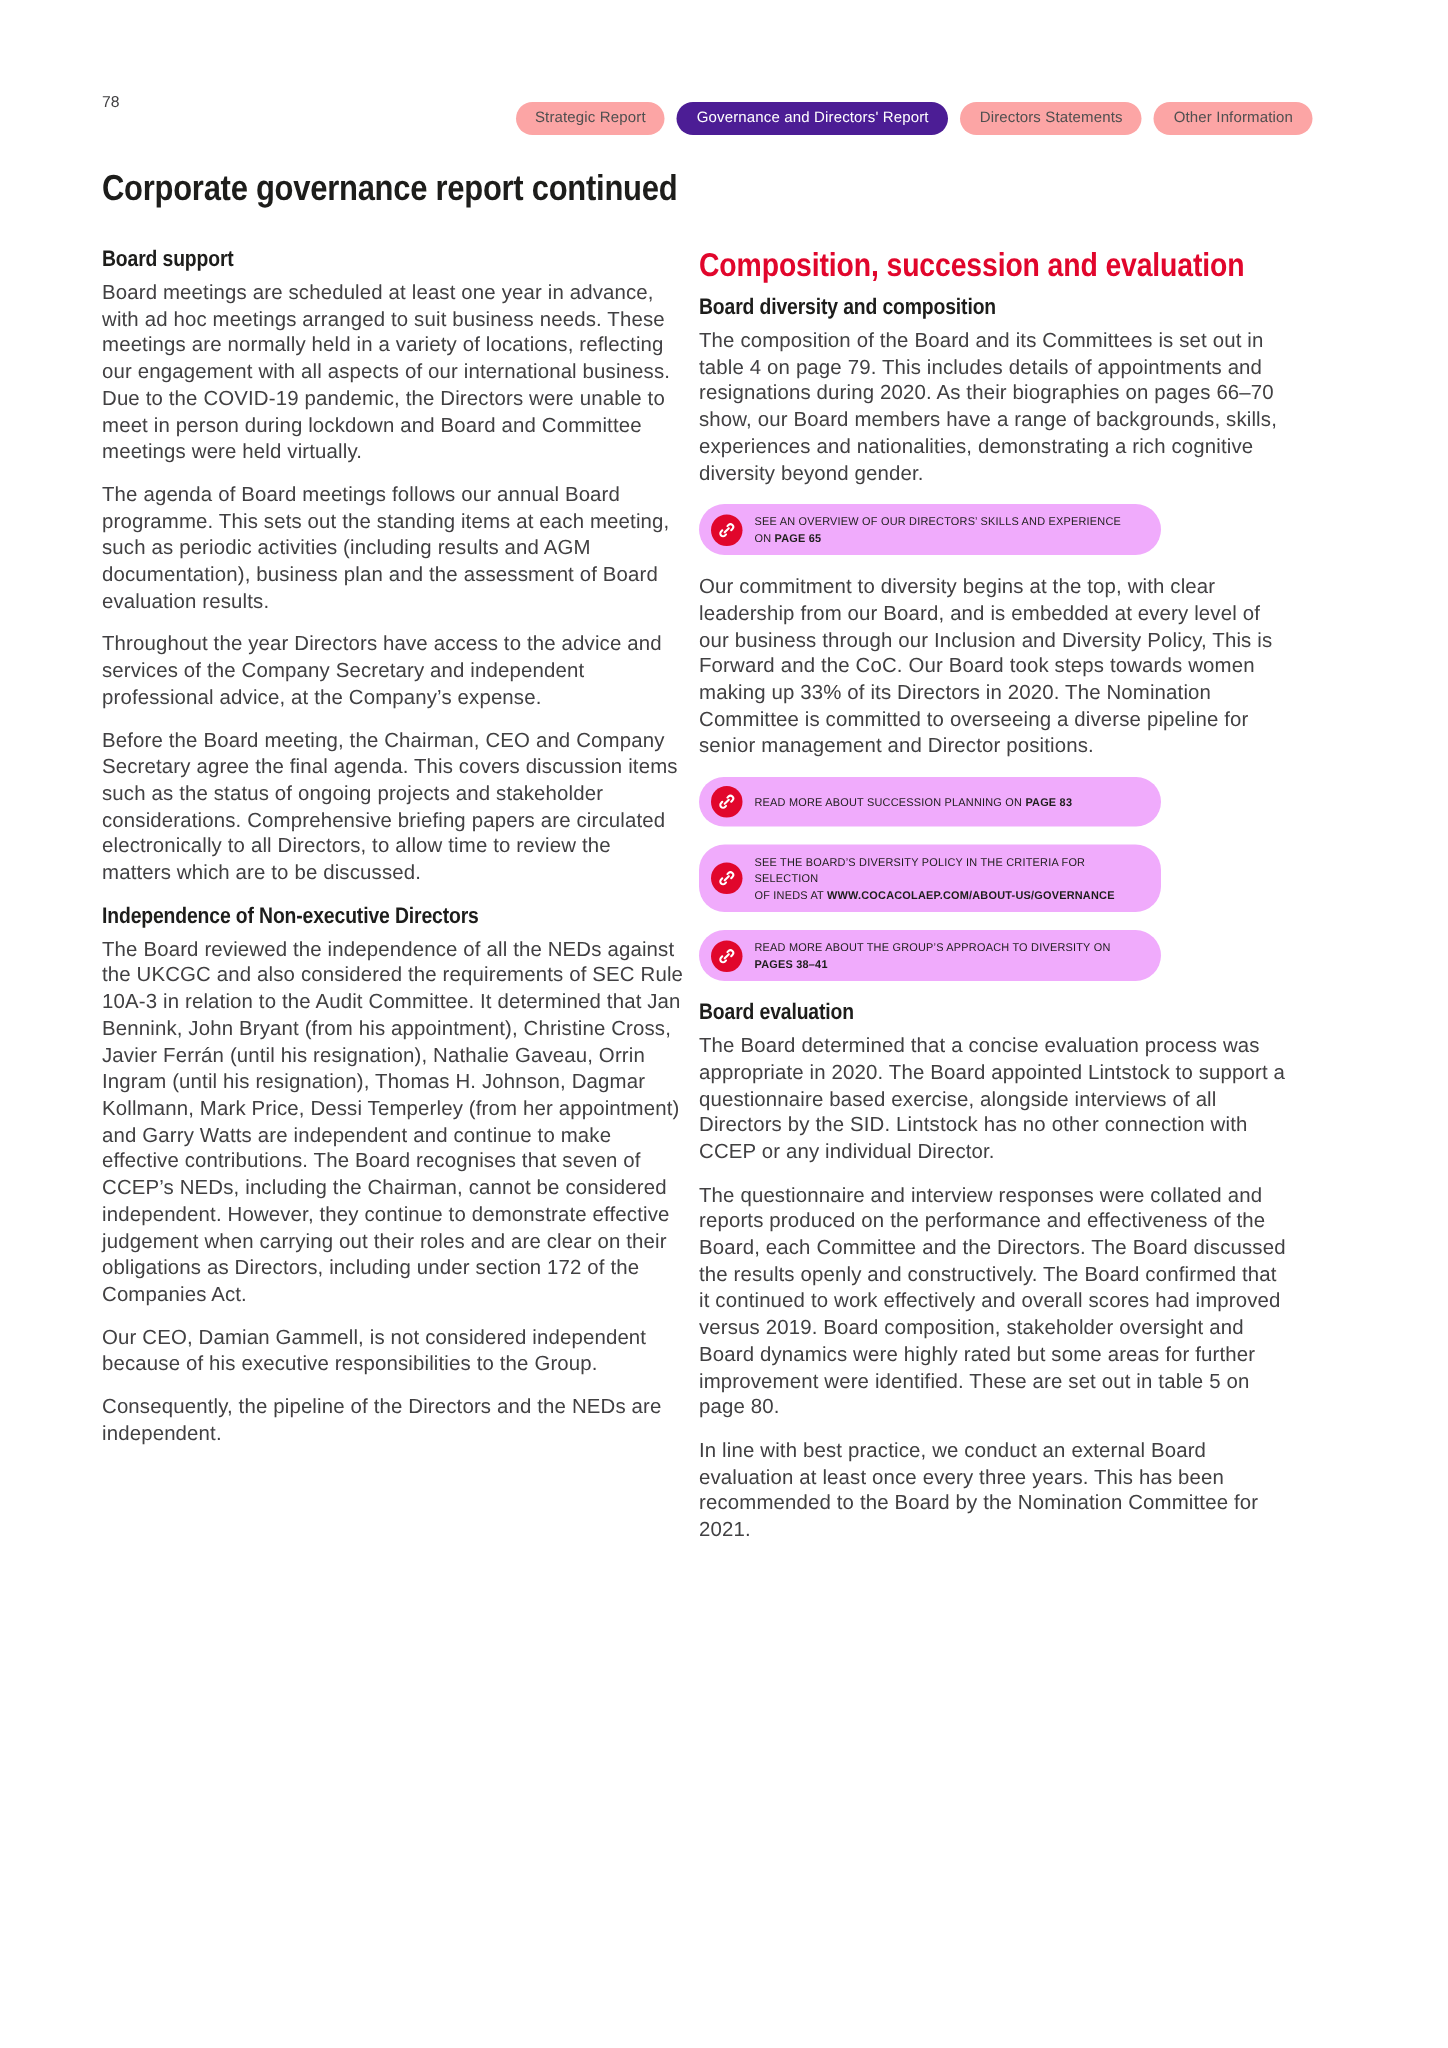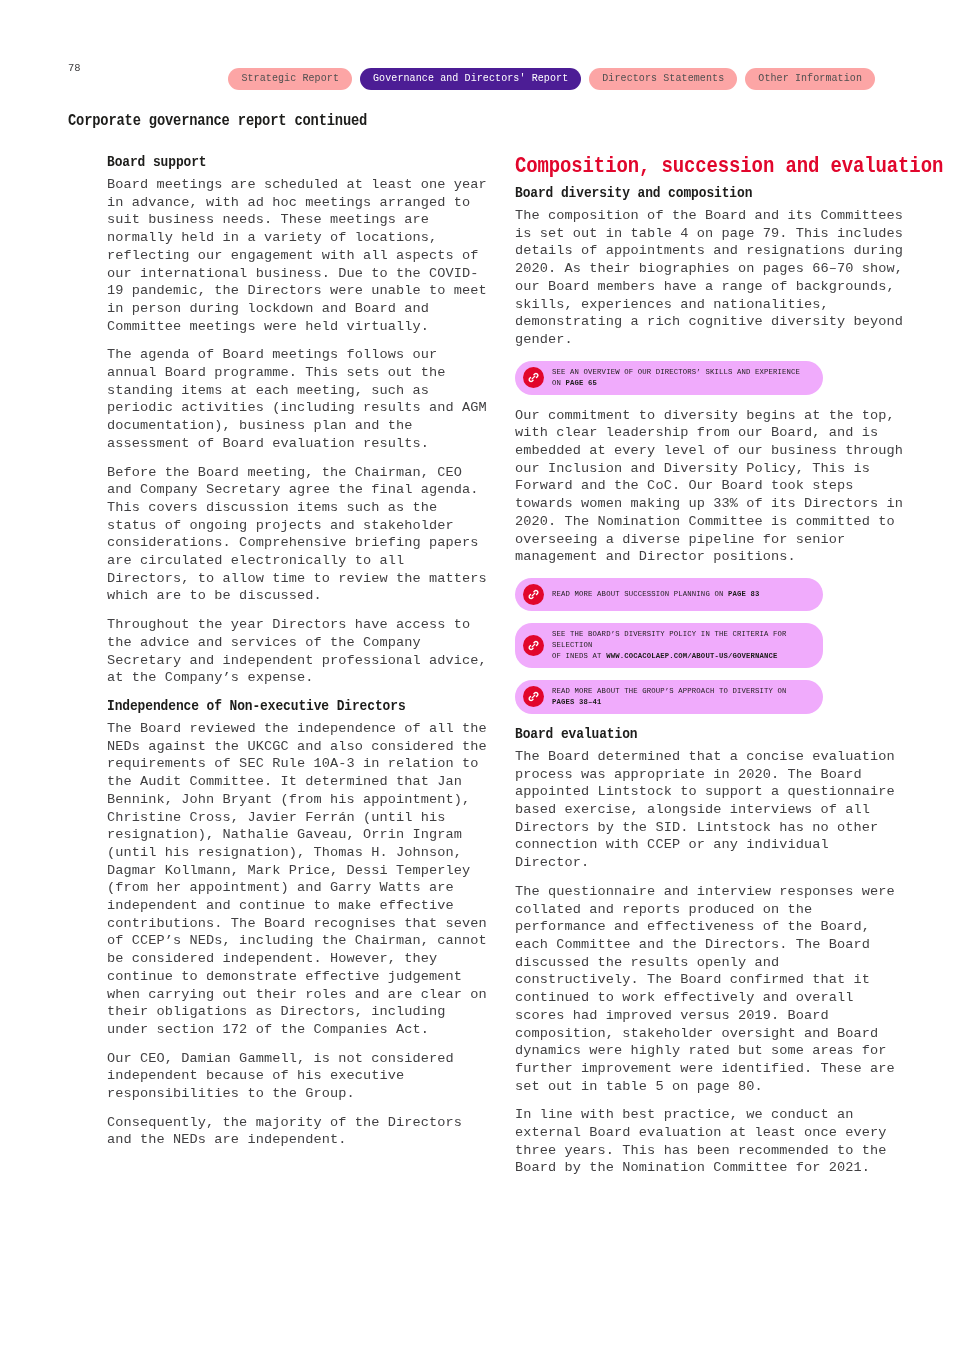--- a/index.html
+++ b/index.html
@@ -3,51 +3,51 @@
 <meta charset="utf-8">
 <style>
   html, body { margin: 0; padding: 0; }
   body {
     width: 965px; height: 1365px;
     background: #ffffff;
     font-family: "Liberation Sans", sans-serif;
     color: #414042;
     overflow: hidden;
   }
-  .page { padding: 60px 90px 0 68px; box-sizing: border-box; font-family: Liberation Mono, monospace; }
+  .page { padding: 60px 90px 0 68px; box-sizing: border-box; }
 
   
   .header { display: flex; justify-content: space-between; align-items: flex-start; }
   .page-number { font-size: 10.5px; color: #414042; padding-top: 2px; }
   .tabs { display: flex; gap: 8px; margin-top: 8px; }
   .tab {
     font-size: 10px; line-height: 10px; letter-spacing: 0.1px;
     padding: 6px 13px; border-radius: 12px;
     background: #fca5a5; color: #4f4f4f; white-space: nowrap;
   }
   .tab.active { background: #4c1d95; color: #ffffff; }
 
   
   .cond { transform: scaleX(0.86); transform-origin: 0 50%; display: block; white-space: nowrap; }
   h1.page-title {
-    font-size: 16px; font-weight: 700; color: #1d1d1b;
+    font-size: 24px; font-weight: 700; color: #1d1d1b;
     letter-spacing: -0.2px; margin: 22px 0 0 0;
   }
   h2.section-heading {
     font-size: 15px; font-weight: 700; color: #1d1d1b;
     margin: 0 0 5px 0; letter-spacing: -0.1px;
   }
   h2.red-heading {
     font-size: 22px; font-weight: 700; color: #e1062c;
     margin: 0 0 6px 0; letter-spacing: -0.1px;
   }
   .mt { margin-top: 12px; }
 
   
-  .columns { display: flex; gap: 20px; margin-top: 24px; margin-left: 39px; }
+  .columns { display: flex; gap: 10px; margin-top: 24px; }
   .col-left { width: 388px; flex: 0 0 auto; }
   .col-right { width: 393px; flex: 0 0 auto; }
   p.body-text {
     font-size: 13.6px; line-height: 17.7px;
     margin: 0 0 11px 0; letter-spacing: 0.1px; color: #414042;
   }
 
   
   .callout {
     display: flex; align-items: center; gap: 8px;
@@ -88,29 +88,29 @@
     </h1>
 
   <div class="columns">
 
     <div class="col-left">
       <h2 class="section-heading">
           <span class="cond">Board support</span>
         </h2>
       <p class="body-text">Board meetings are scheduled at least one year in advance, with ad hoc meetings arranged to suit business needs. These meetings are normally held in a variety of locations, reflecting our engagement with all aspects of our international business. Due to the COVID-19 pandemic, the Directors were unable to meet in person during lockdown and Board and Committee meetings were held virtually.</p>
       <p class="body-text">The agenda of Board meetings follows our annual Board programme. This sets out the standing items at each meeting, such as periodic activities (including results and AGM documentation), business plan and the assessment of Board evaluation results.</p>
+      <p class="body-text">Throughout the year Directors have access to the advice and services of the Company Secretary and independent professional advice, at the Company’s expense.</p>
       <p class="body-text">Before the Board meeting, the Chairman, CEO and Company Secretary agree the final agenda. This covers discussion items such as the status of ongoing projects and stakeholder considerations. Comprehensive briefing papers are circulated electronically to all Directors, to allow time to review the matters which are to be discussed.</p>
-      <p class="body-text">Throughout the year Directors have access to the advice and services of the Company Secretary and independent professional advice, at the Company’s expense.</p>
 
       <h2 class="section-heading mt">
           <span class="cond">Independence of Non-executive Directors</span>
         </h2>
       <p class="body-text">The Board reviewed the independence of all the NEDs against the UKCGC and also considered the requirements of SEC Rule 10A-3 in relation to the Audit Committee. It determined that Jan Bennink, John Bryant (from his appointment), Christine Cross, Javier Ferrán (until his resignation), Nathalie Gaveau, Orrin Ingram (until his resignation), Thomas H. Johnson, Dagmar Kollmann, Mark Price, Dessi Temperley (from her appointment) and Garry Watts are independent and continue to make effective contributions. The Board recognises that seven of CCEP’s NEDs, including the Chairman, cannot be considered independent. However, they continue to demonstrate effective judgement when carrying out their roles and are clear on their obligations as Directors, including under section 172 of the Companies Act.</p>
       <p class="body-text">Our CEO, Damian Gammell, is not considered independent because of his executive responsibilities to the Group.</p>
-      <p class="body-text">Consequently, the majority of the Directors and the NEDs are independent.</p>
+      <p class="body-text">Consequently, the pipeline of the Directors and the NEDs are independent.</p>
     </div>
 
     <div class="col-right">
       <h2 class="red-heading">
           <span class="cond">Composition, succession and evaluation</span>
         </h2>
       <h2 class="section-heading">
           <span class="cond">Board diversity and composition</span>
         </h2>
       <p class="body-text">The composition of the Board and its Committees is set out in table 4 on page 79. This includes details of appointments and resignations during 2020. As their biographies on pages 66–70 show, our Board members have a range of backgrounds, skills, experiences and nationalities, demonstrating a rich cognitive diversity beyond gender.</p>

